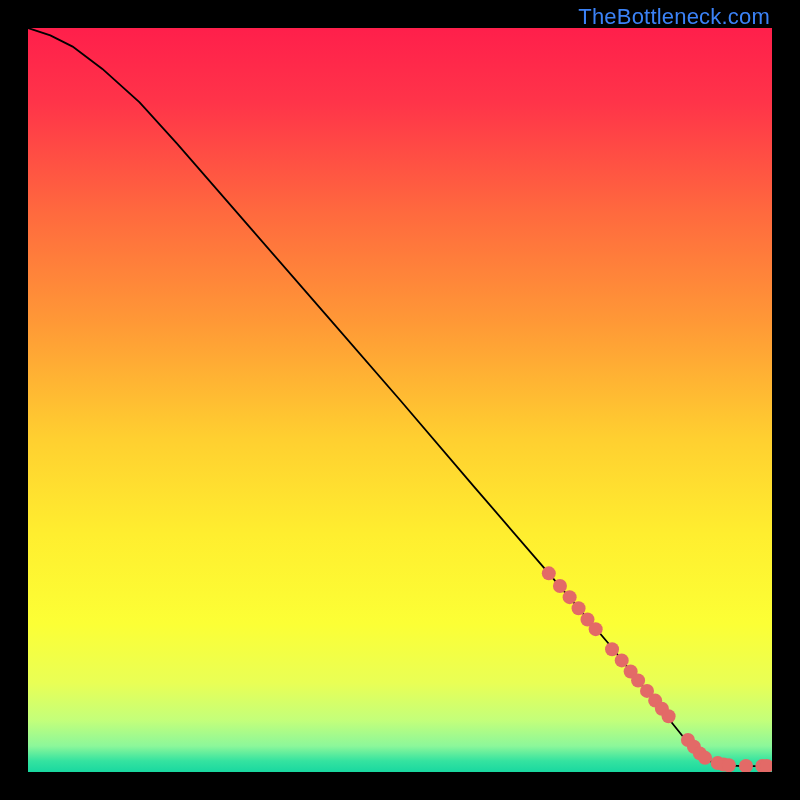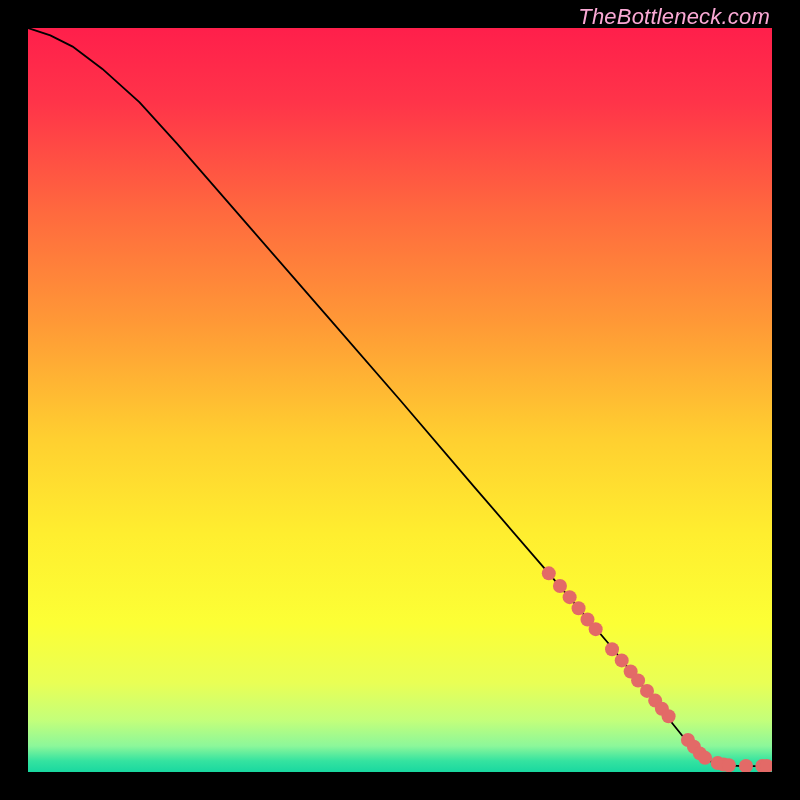--- a/index.html
+++ b/index.html
@@ -27,26 +27,25 @@
     height: 744px;
     overflow: hidden;
   }
   svg {
     display: block;
   }
   .watermark {
     position: absolute;
     top: 4px;
     right: 30px;
-    color: #f9a8d4;
+    color: #3b82f6;
     font-size: 22px;
     font-weight: 500;
     letter-spacing: 0.2px;
     font-family: Arial, Helvetica, sans-serif;
-    font-style: italic;
   }
 </style>
 </head>
 <body>
 
 <div class="frame">
 
   <div class="plot-area">
     <svg id="plot-svg" width="744" height="744" viewBox="0 0 744 744">
       <defs>

